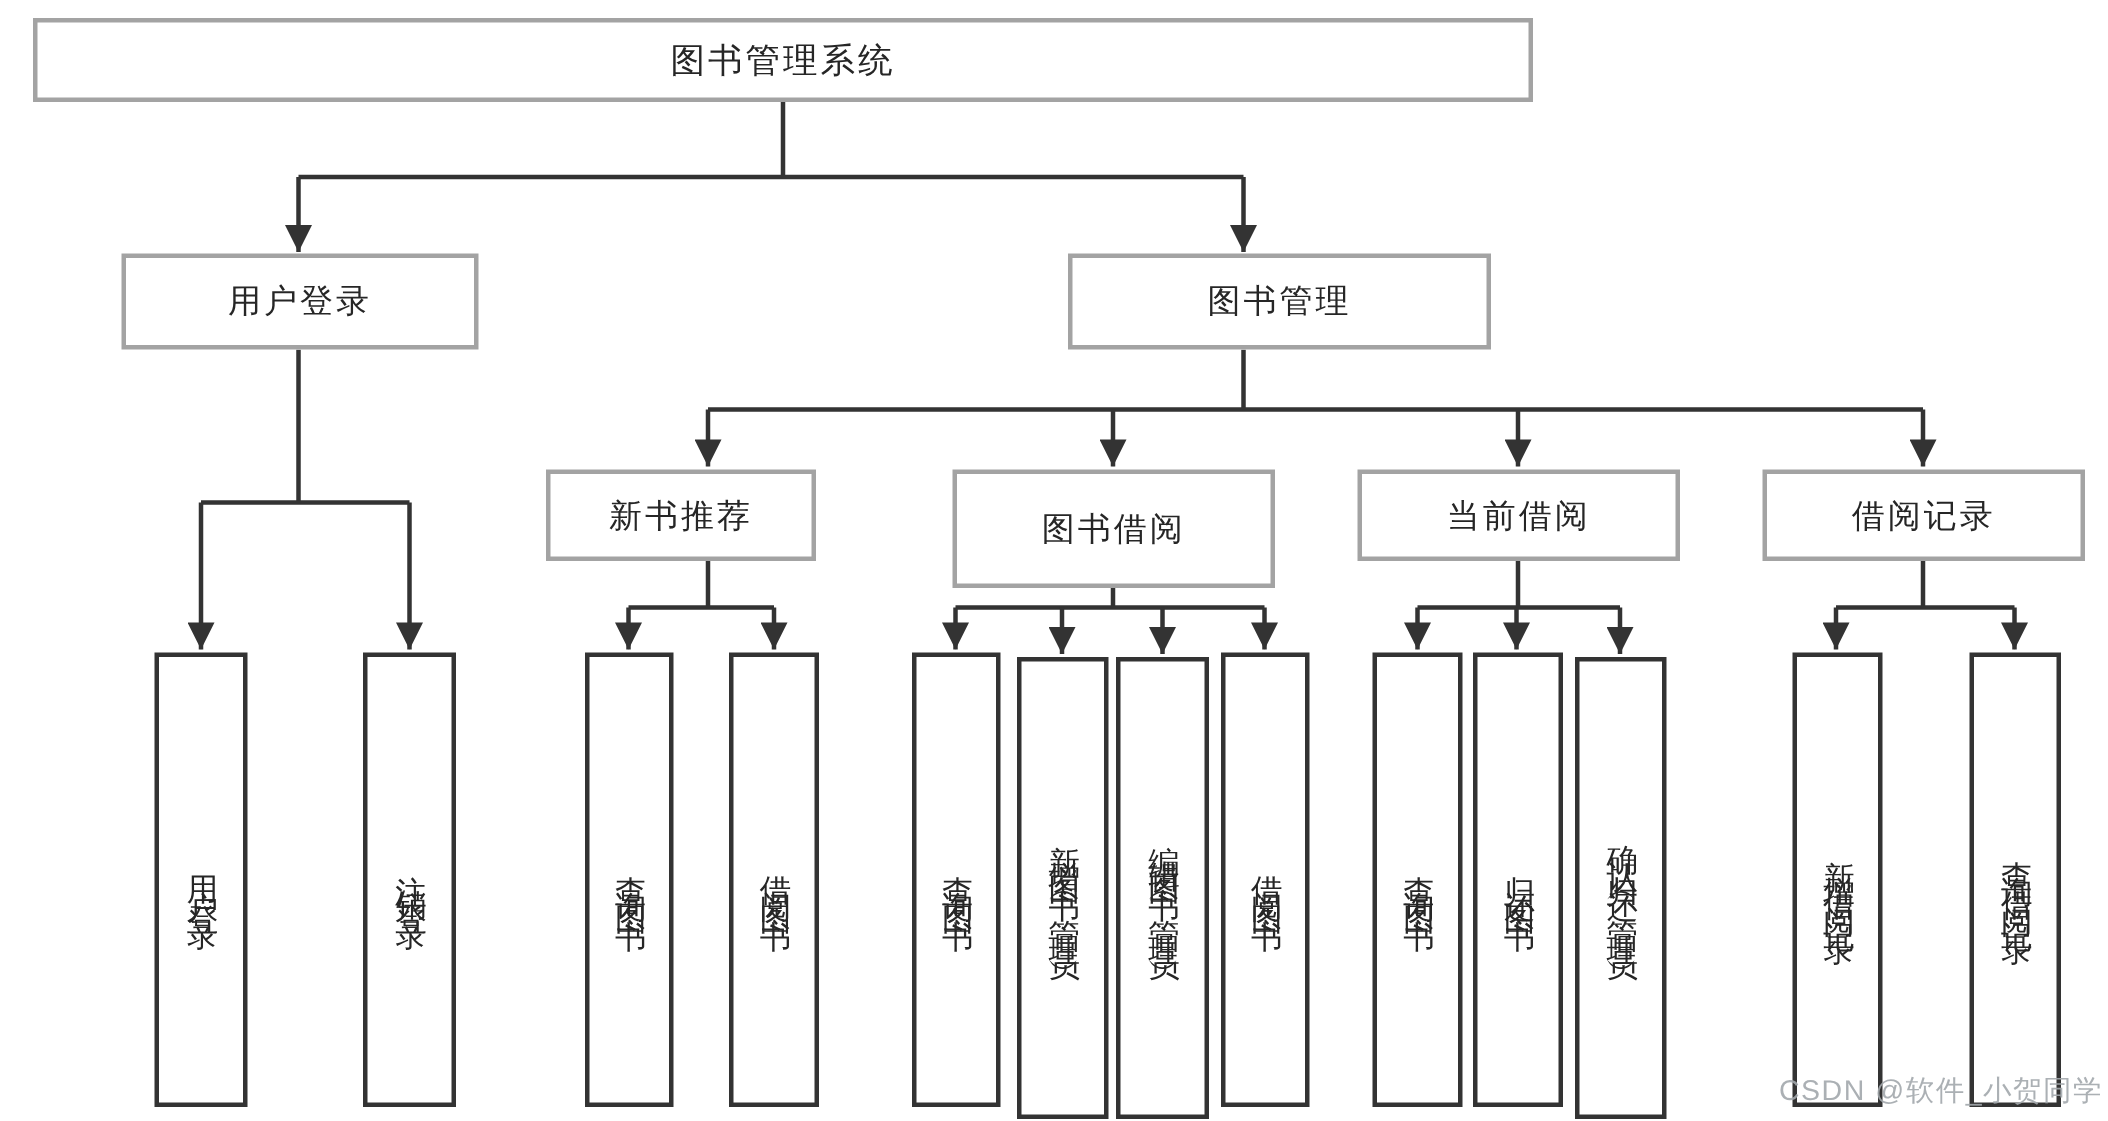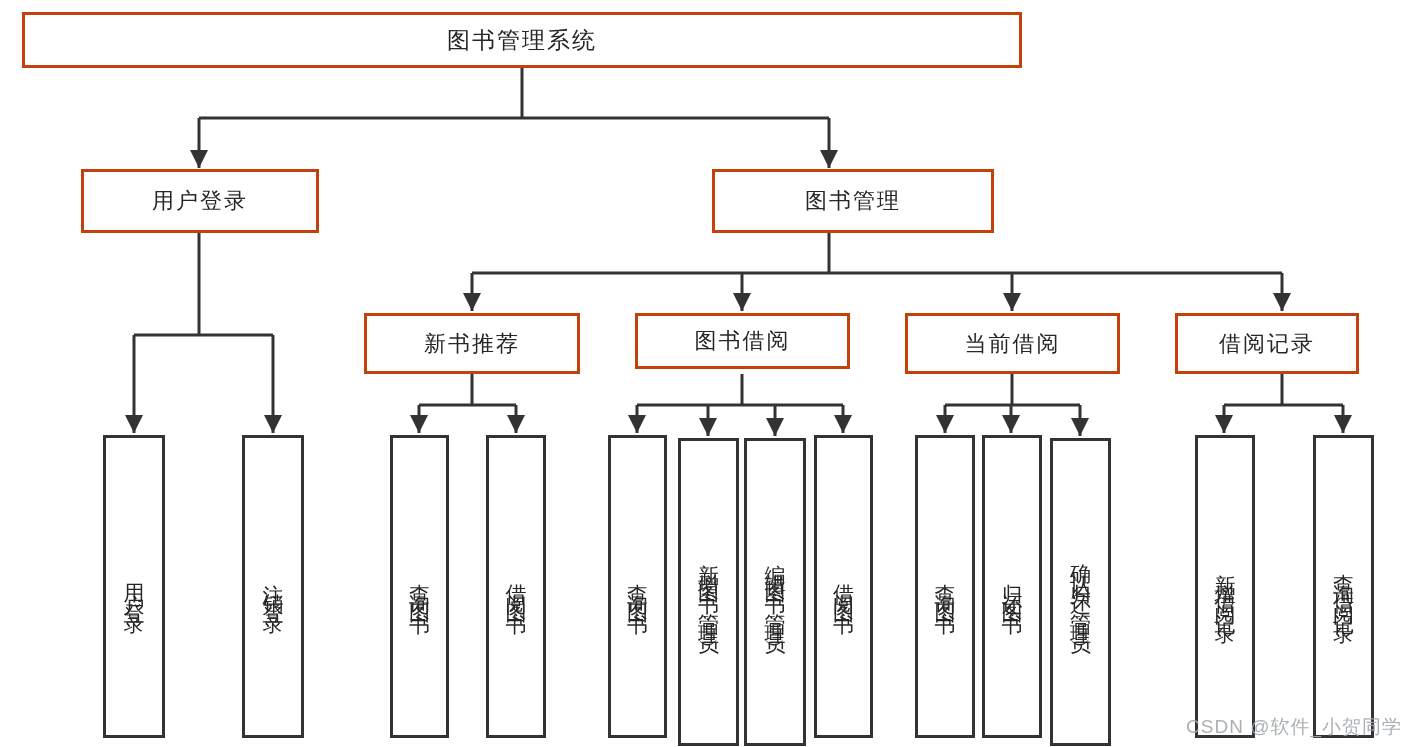--- a/index.html
+++ b/index.html
@@ -16,21 +16,21 @@
   }
   #wires {
     position:absolute;
     left:0; top:0;
     width:1405px; height:747px;
     z-index:1;
   }
   .hnode {
     position:absolute;
     box-sizing:border-box;
-    border:3px solid #c2410c;
+    border:3px solid #a3a3a3;
     background:#ffffff;
     display:flex;
     align-items:center;
     justify-content:center;
     font-size:22px;
     letter-spacing:2px;
     color:#262626;
     z-index:2;
   }
   .hnode.root { font-size:23px; }
@@ -104,24 +104,24 @@
       <path d="M1224 405 V433" marker-end="url(#ah)"></path>
       <path d="M1343 405 V433" marker-end="url(#ah)"></path>
     </g>
   </svg>
 
   <div class="hnode root" style="left:22px; top:12px; width:1000px; height:56px;">图书管理系统</div>
 
   <div class="hnode" style="left:81px; top:169px; width:238px; height:64px;">用户登录</div>
   <div class="hnode" style="left:712px; top:169px; width:282px; height:64px;">图书管理</div>
 
-  <div class="hnode" style="left:364px; top:313px; width:216px; height:61px;text-align:center;">新书推荐</div>
-  <div class="hnode" style="left:635px; top:313px; width:215px; height:56px;">图书借阅</div>
+  <div class="hnode" style="left:364px; top:313px; width:180px; height:61px;text-align:center;">新书推荐</div>
+  <div class="hnode" style="left:635px; top:313px; width:215px; height:79px;">图书借阅</div>
   <div class="hnode" style="left:905px; top:313px; width:215px; height:61px;">当前借阅</div>
-  <div class="hnode" style="left:1175px; top:313px; width:184px; height:61px;">借阅记录</div>
+  <div class="hnode" style="left:1175px; top:313px; width:215px; height:61px;">借阅记录</div>
 
   <div class="vnode" style="left:103px; top:435px; width:62px; height:303px;">
     <span>用户登录</span>
   </div>
   <div class="vnode" style="left:242px; top:435px; width:62px; height:303px;">
     <span>注销登录</span>
   </div>
   <div class="vnode" style="left:390px; top:435px; width:59px; height:303px;">
     <span>查询图书</span>
   </div>

